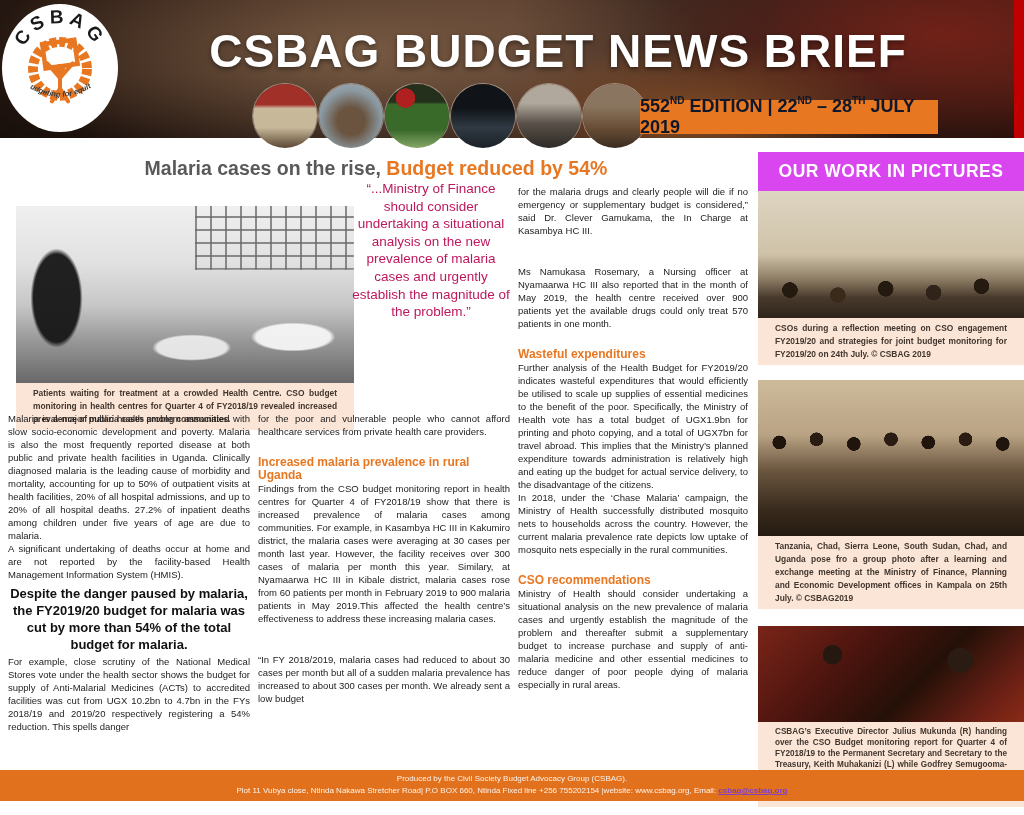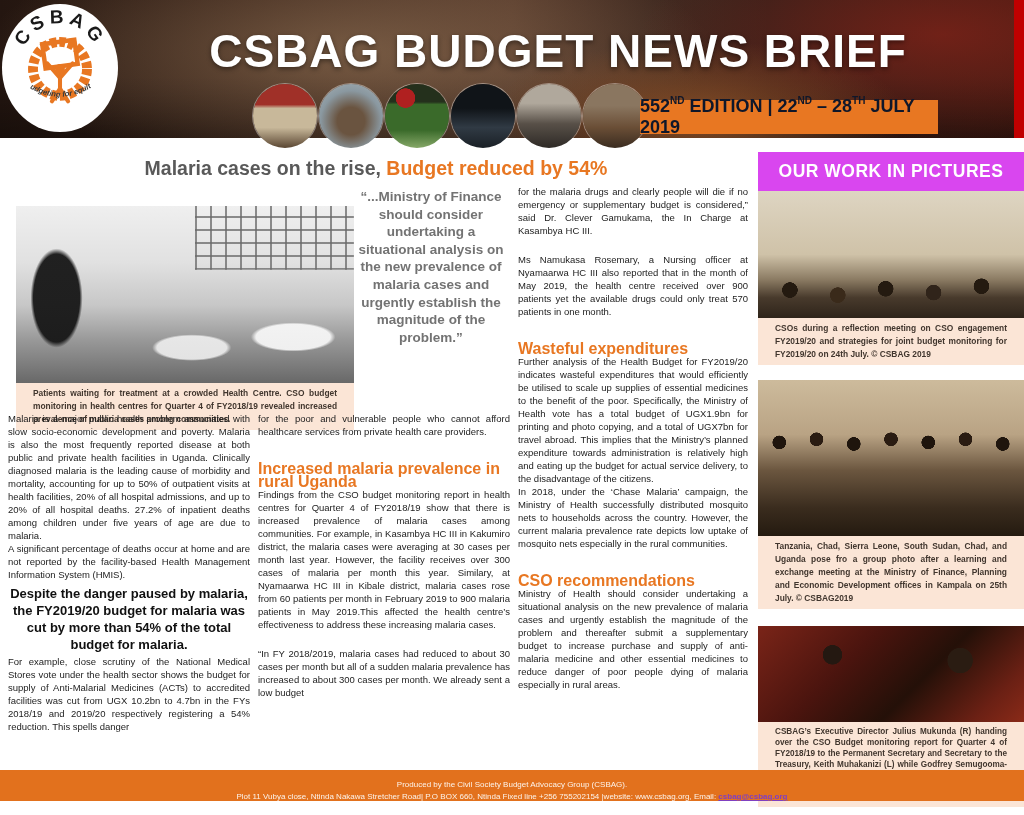--- a/index.html
+++ b/index.html
@@ -60,33 +60,33 @@
       repeating-linear-gradient(90deg, rgba(105,105,105,.75) 0 2px, rgba(0,0,0,0) 2px 15px),
       repeating-linear-gradient(0deg, rgba(105,105,105,.75) 0 2px, rgba(0,0,0,0) 2px 13px),
       linear-gradient(180deg,#efefef 0%,#e1e1e1 32%,#c7c7c7 56%,#989898 76%,#686868 100%);
     background-size:100% 100%,100% 100%,100% 100%,47% 36%,47% 36%,100% 100%;
     background-position:0 0,0 0,0 0,100% 0,100% 0,0 0;
     background-repeat:no-repeat;}
   .cap{background:#FBE5D6;color:#41362e;font-size:8.4px;font-weight:bold;line-height:13px;
     padding:4px 17px;text-align:justify;}
 
   
-  .pullquote{position:absolute;left:352px;top:188px;width:158px;margin:0;font-size:13.5px;
-    line-height:17.6px;font-weight:bold;text-align:center;color:#737373;}
+  .pullquote{position:absolute;left:352px;top:180px;width:158px;margin:0;font-size:13.5px;
+    line-height:17.6px;font-weight:normal;text-align:center;color:#be185d;}
 
   
   .col{position:absolute;font-size:9.5px;line-height:13px;color:#1c1c1c;text-align:justify;}
   .col p{margin:0;}
-  .col .gap{margin-top:16px;}
+  .col .gap{margin-top:28px;}
   .col1{left:8px;top:412px;width:242px;}
   .col2{left:258px;top:412px;width:252px;}
   .col3{left:518px;top:185px;width:230px;}
   .center-subhead{margin:4px 0 2px;text-align:center;font-size:13px;line-height:17px;
     font-weight:bold;color:#111;}
-  .orange-subhead{margin:24px 0 0;font-size:16px;line-height:13px;font-weight:bold;
+  .orange-subhead{margin:18px 0 0;font-size:12px;line-height:13px;font-weight:bold;
     color:#E87722;text-align:left;}
 
   
   .sidebar{position:absolute;left:758px;top:152px;width:266px;}
   .sidebar-title{height:39px;background:#d946ef;color:#fff;font-size:17.5px;font-weight:bold;
     display:flex;align-items:center;justify-content:center;letter-spacing:.5px;text-align:center;}
   .sb-fig{margin:0;}
   .sb-photo{width:266px;}
   .sb-photo.ph1{height:127px;
     background:
@@ -110,21 +110,21 @@
   .sb-fig.f3{margin-top:17px;}
   .sb-photo.ph3{height:96px;
     background:
       radial-gradient(circle 13px at 76% 36%, #2a1c12 0 95%, rgba(0,0,0,0)),
       radial-gradient(circle 10px at 28% 30%, #241811 0 95%, rgba(0,0,0,0)),
       linear-gradient(135deg,#7a2418 0%,#4a140e 35%,#241008 60%,#6a2014 85%,#8a2a18 100%);}
   .cap.tight{line-height:11px;font-size:8.2px;}
 
   
   .page-footer{position:absolute;left:0;top:770px;width:1024px;height:31px;background:#E2711D;
-    color:#fdf3ea;font-size:8px;line-height:12px;text-align:center;padding-top:9px;
+    color:#fdf3ea;font-size:8px;line-height:12px;text-align:center;padding-top:3px;
     box-sizing:border-box;}
   .page-footer .email{color:#8040C0;text-decoration:underline;cursor:pointer;font-weight:bold;}
 </style>
 </head>
 <body>
 
 <div class="page">
 
   <header class="masthead">
     <div class="masthead-bg"></div>
@@ -178,21 +178,21 @@
 
   <figure class="lead-figure">
     <div class="lead-photo"></div>
     <figcaption class="cap">Patients waiting for treatment at a crowded Health Centre. CSO budget monitoring in health centres for Quarter 4 of FY2018/19 revealed increased prevalence of malaria cases among communities.</figcaption>
   </figure>
 
   <aside class="pullquote">“...Ministry of Finance should consider undertaking a situational analysis on the new prevalence of malaria cases and urgently establish the magnitude of the problem.”</aside>
 
   <section class="col col1">
     <p>Malaria is a major public health problem associated with slow socio-economic development and poverty. Malaria is also the most frequently reported disease at both public and private health facilities in Uganda.  Clinically diagnosed malaria is the leading cause of morbidity and mortality, accounting for up to 50% of outpatient visits at health facilities, 20% of all hospital admissions, and up to 20% of all hospital deaths. 27.2% of inpatient deaths among children under five years of age are due to malaria.</p>
-    <p>A significant percentage of deaths occur at home and are not reported by the facility-based Health Management Information System (HMIS).</p>
+    <p>A significant undertaking of deaths occur at home and are not reported by the facility-based Health Management Information System (HMIS).</p>
     <h3 class="center-subhead">Despite the danger paused by malaria, the FY2019/20 budget for malaria was cut by more than 54% of the total budget for malaria.</h3>
     <p>For example, close scrutiny of the National Medical Stores vote under the health sector shows the budget for supply of Anti-Malarial Medicines (ACTs) to accredited facilities was cut from UGX 10.2bn to 4.7bn in the FYs 2018/19 and 2019/20 respectively registering a 54% reduction. This spells danger</p>
   </section>
 
   <section class="col col2">
     <p>for the poor and vulnerable people who cannot afford healthcare services from private health care providers.</p>
     <h4 class="orange-subhead">Increased malaria prevalence in rural Uganda</h4>
     <p>Findings from the CSO budget monitoring report in health centres for Quarter 4 of FY2018/19 show that there is increased prevalence of malaria cases among communities.  For example, in Kasambya HC III in Kakumiro district, the malaria cases were averaging at 30 cases per month last year. However, the facility receives over 300 cases of malaria per month this year. Similary, at Nyamaarwa HC III in Kibale district, malaria cases rose from 60 patients per month in February 2019 to 900 malaria patients in May 2019.This affected the health centre’s effectiveness to address these increasing malaria cases.</p>
     <p class="gap">“In FY 2018/2019, malaria cases had reduced to about 30 cases per month but all of a sudden malaria prevalence has increased to about 300 cases per month. We already sent a low budget</p>
   </section>

